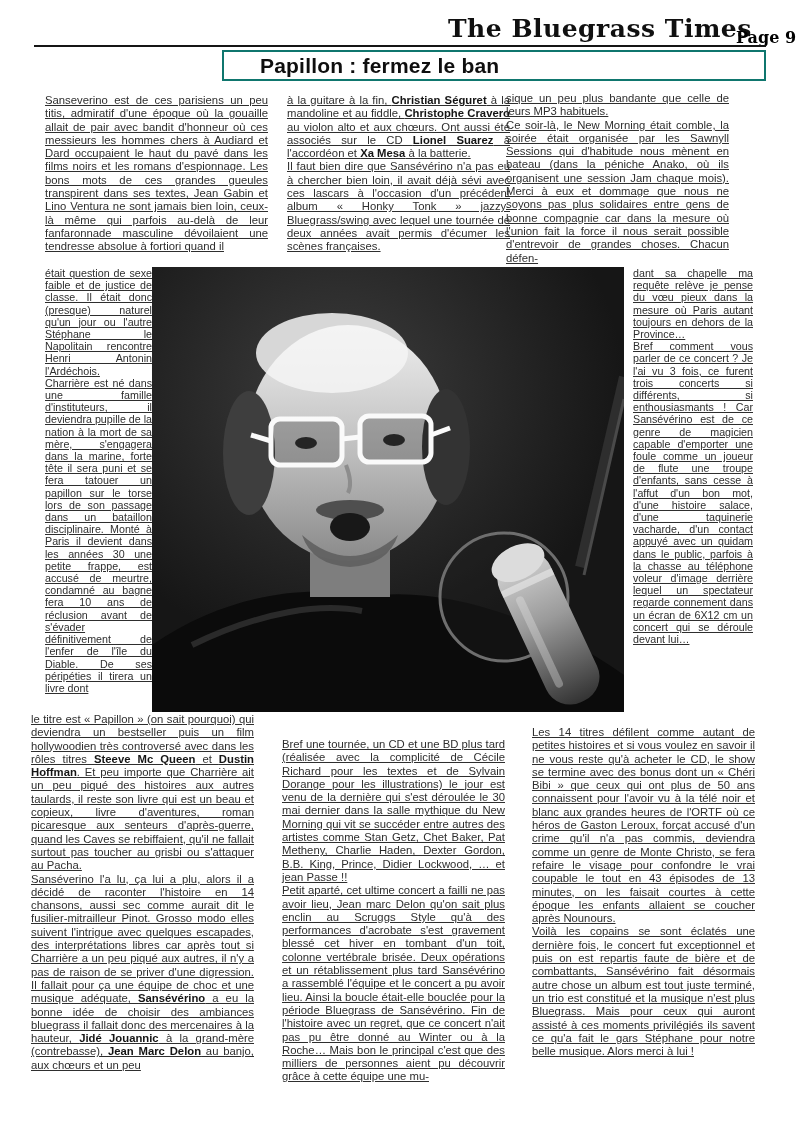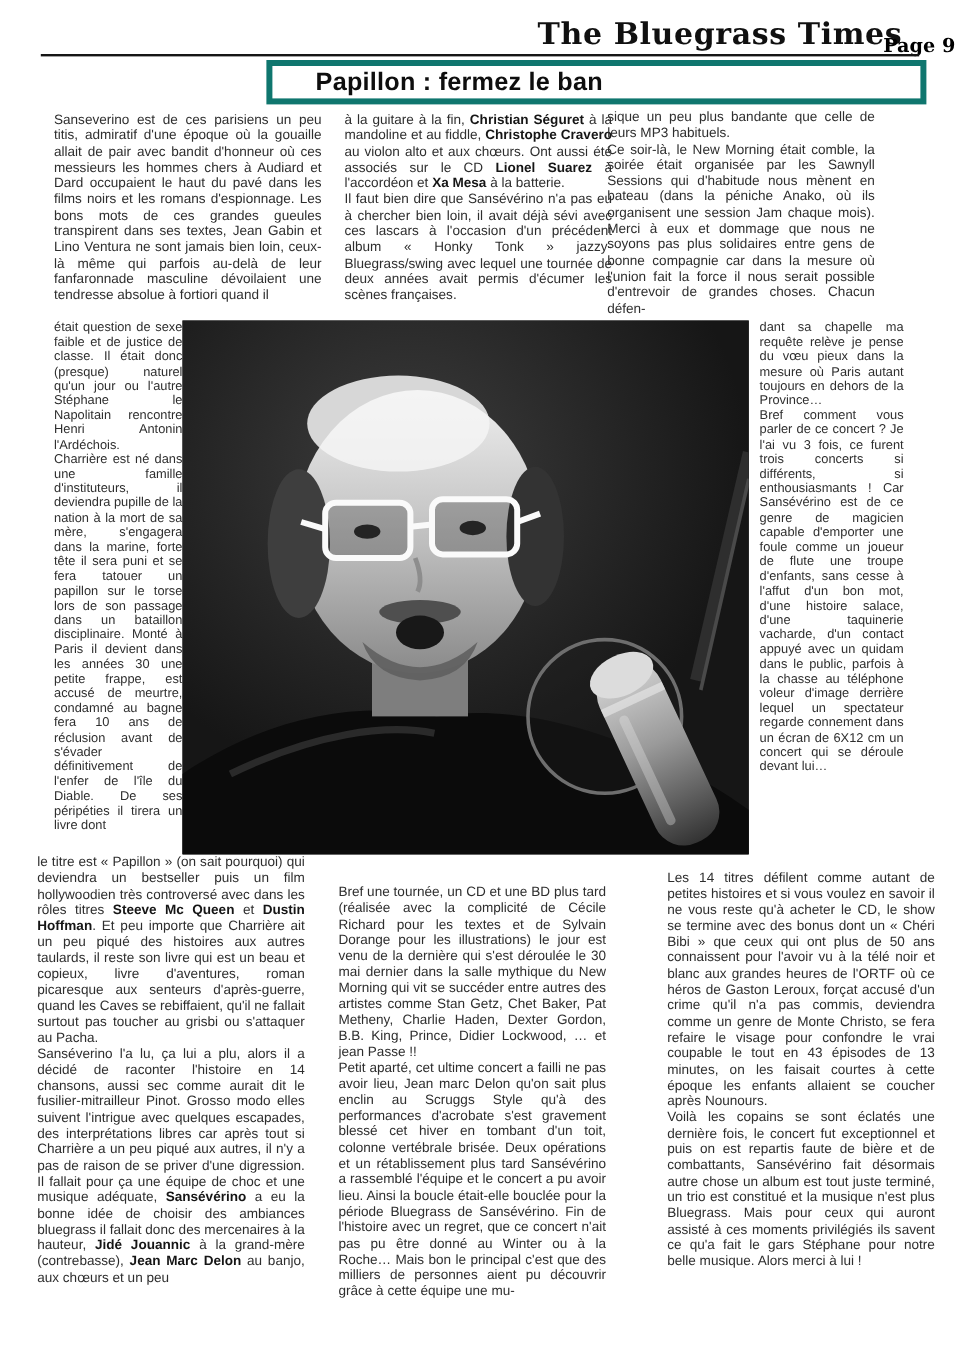--- a/index.html
+++ b/index.html
@@ -20,46 +20,46 @@
   #page-label{
     left:736px;top:28px;
     font-family:"DejaVu Serif","Liberation Serif",serif;
     font-weight:bold;font-size:16px;color:#000000;white-space:nowrap;
   }
   #masthead-rule{left:34px;top:45px;width:732px;height:2px;background:#151515;}
 
   
   #headline-box{
     left:222px;top:50px;width:504px;height:27px;
-    border:5px solid #0f766e;background:#fff;
+    border:2px solid #0f766e;background:#fff;
     display:flex;align-items:center;padding-left:36px;
   }
   #headline-text{
     font-weight:bold;font-size:21px;color:#0e0e0e;letter-spacing:.2px;
     white-space:nowrap;
   }
 
   
   .seg{
     text-align:justify;color:#2e2e2e;z-index:2;
   }
-  .seg p{margin:0;}
+  .seg p{margin:0;text-decoration:underline;}
   .seg p.gap{margin-top:0;}
   .seg b{color:#151515;}
   .wide{font-size:11.3px;line-height:13.3px;width:223px;}
   .narrow{font-size:10.7px;line-height:12.2px;}
 
   #seg-c1s1{left:45px;top:94px;}
   #seg-c1s2{left:45px;top:267px;width:107px;}
   #seg-c1s3{left:31px;top:713px;}
   #seg-c2s1{left:287px;top:94px;}
   #seg-c2s2{left:282px;top:738px;}
   #seg-c3s1{left:506px;top:92px;}
   #seg-c3s2{left:633px;top:267px;width:120px;}
-  #seg-c3s3{left:556px;top:726px;}
+  #seg-c3s3{left:532px;top:726px;}
 
   
   #photo{
     left:152px;top:267px;width:472px;height:445px;z-index:1;
     background:#161616;
   }
   #photo svg{display:block;}
 </style>
 </head>
 <body>

